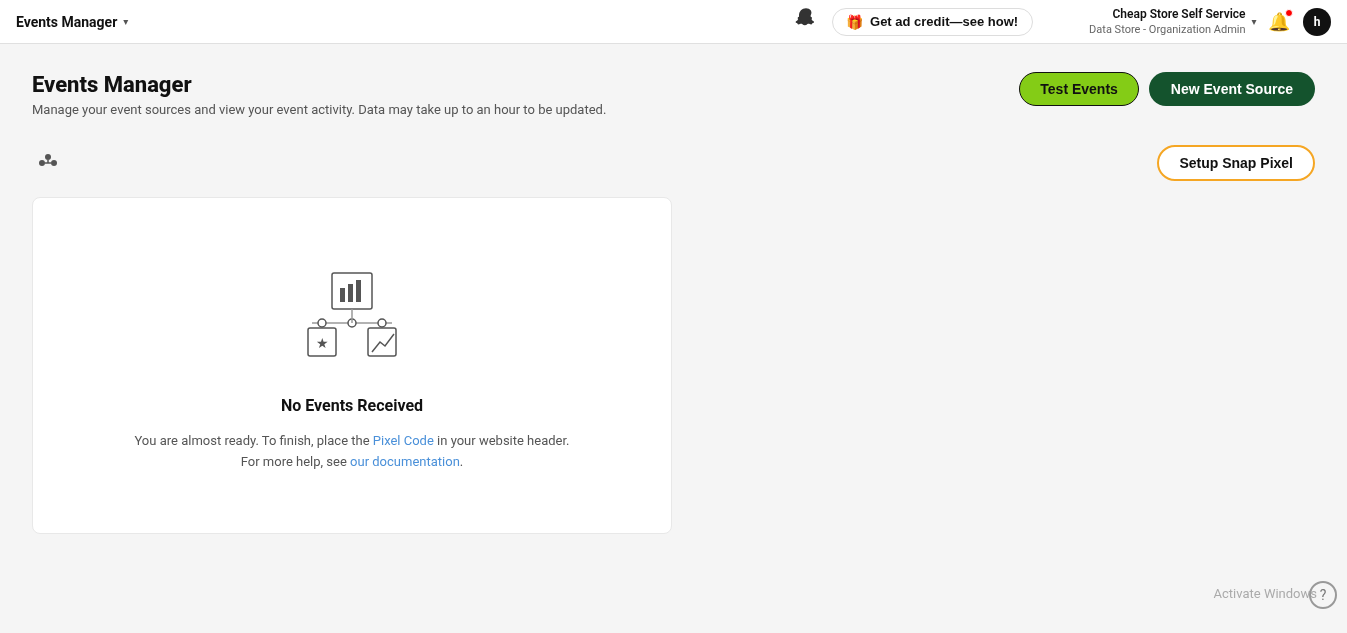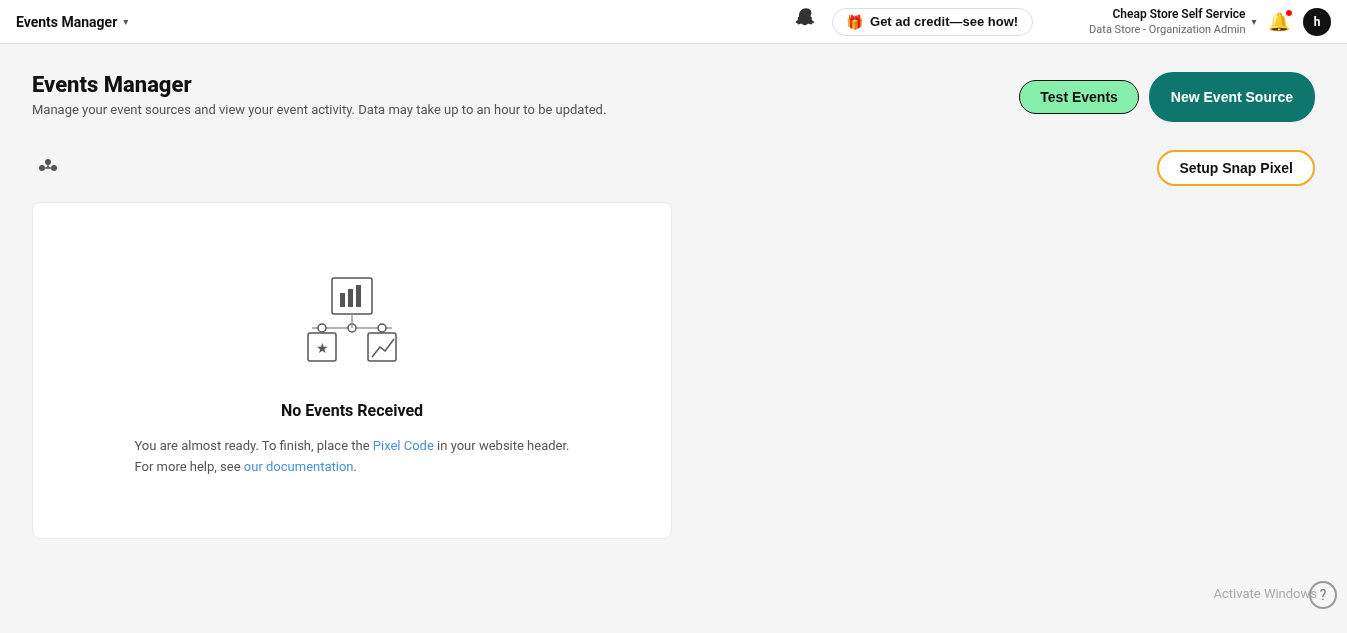--- a/index.html
+++ b/index.html
@@ -155,35 +155,35 @@
       color: #555;
     }
 
     .header-actions {
       display: flex;
       align-items: center;
       gap: 10px;
     }
 
     .test-events-btn {
-      background: #86efac;
+      background: #84cc16;
       border: 1.5px solid #111;
       border-radius: 24px;
       padding: 8px 20px;
       font-size: 14px;
       font-weight: 600;
       color: #111;
       cursor: pointer;
     }
 
     .new-event-btn {
-      background: #0f766e;
+      background: #14532d;
       border: none;
       border-radius: 24px;
-      padding: 17px 22px;
+      padding: 9px 22px;
       font-size: 14px;
       font-weight: 600;
       color: #fff;
       cursor: pointer;
     }
 
     
     .source-section {
       margin-bottom: 20px;
     }
@@ -248,21 +248,21 @@
     .empty-title {
       font-size: 16px;
       font-weight: 700;
       color: #111;
       margin-bottom: 16px;
     }
 
     .empty-description {
       font-size: 13px;
       color: #555;
-      text-align: left;
+      text-align: center;
       line-height: 1.6;
     }
 
     .empty-description a {
       color: #4a90d9;
       text-decoration: none;
     }
 
     
     .windows-watermark {

